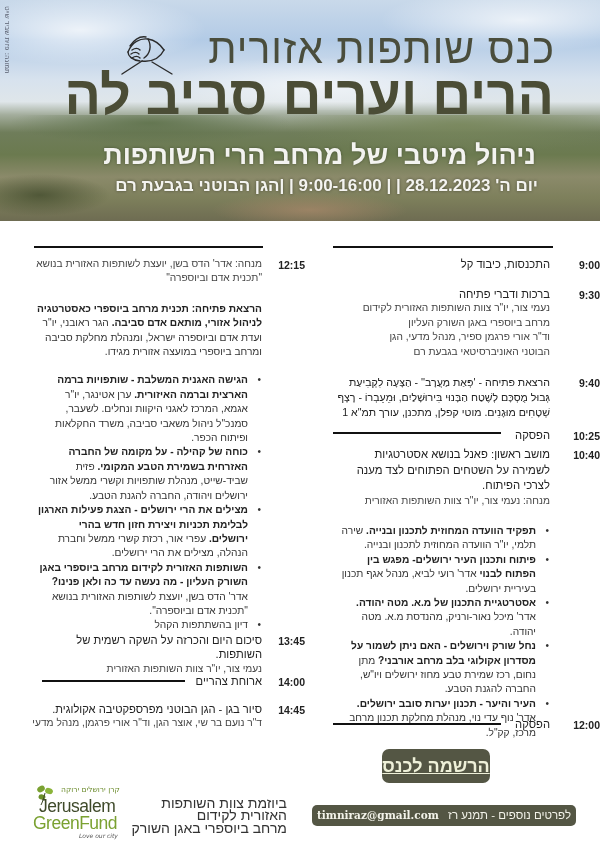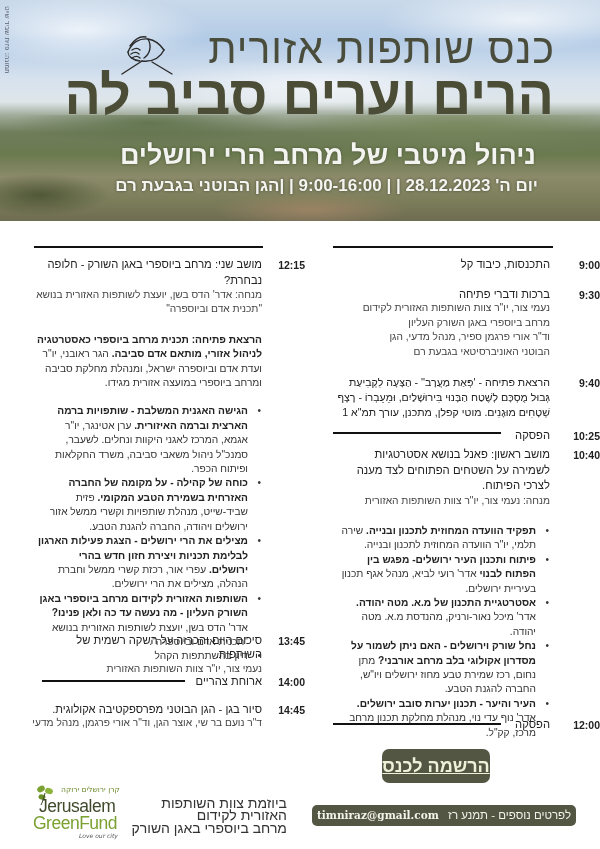--- a/index.html
+++ b/index.html
@@ -58,21 +58,21 @@
       <path d="M11 26 c3 -2 6 -2 8 0"></path>
       <path d="M12 30 c3 -2 6 -2 8 0"></path>
     <path d="M28 11 C32 18, 30 26, 24 30"></path>
     <path d="M44 22 C40 30, 32 34, 22 33"></path>
     <path d="M2 46 L22 33"></path>
       <path d="M52 46 L32 34"></path>
     <path d="M8 24 C8 28, 12 32, 20 33"></path>
   </svg>
   <div class="title1">כנס שותפות אזורית</div>
   <div class="title2">הרים וערים סביב לה</div>
-  <div class="subtitle">ניהול מיטבי של מרחב הרי ירושלים</div>
+  <div class="subtitle">ניהול מיטבי של מרחב הרי השותפות</div>
   <div class="dateline">יום ה' 28.12.2023 | | 9:00-16:00 | |הגן הבוטני בגבעת רם</div>
 </div>
 
 <div class="rule" style="left:333px; top:246px; width:220px;"></div>
 <div class="rule" style="left:34px; top:246px; width:229px;"></div>
 
 <div class="col" style="left:335px; top:255px; width:265px; height:480px;">
 
   <div class="slot" style="right:0; top:0; width:265px;">
     <span class="time" style="right:0; top:3px;">9:00</span>
@@ -123,21 +123,20 @@
   </div>
 </div>
 <div class="rule" style="left:333px; top:432px; width:168px; height:1.5px;"></div>
 <div class="rule" style="left:333px; top:723px; width:168px; height:1.5px;"></div>
 
 <div class="col" style="left:30px; top:255px; width:275px; height:475px;">
 
   <div class="slot" style="right:0; top:0; width:275px;">
     <span class="time" style="right:0; top:3px;">12:15</span>
     <div style="position:absolute; right:43px; top:2px; width:230px;">
-      <div class="stitle" style="line-height:15.5px;">מושב שני: מרחב ביוספרי באגן השורק - חלופה נבחרת?</div>
       <div class="sub">מנחה: אדר' הדס בשן, יועצת לשותפות האזורית בנושא "תכנית אדם וביוספרה"</div>
       <div style="margin-top:16px;"><span class="b">הרצאת פתיחה: תכנית מרחב ביוספרי כאסטרטגיה לניהול אזורי, מותאם אדם סביבה.</span><span> הגר ראובני, יו"ר ועדת אדם וביוספרה ישראל, ומנהלת מחלקת סביבה ומרחב ביוספרי במועצה אזורית מגידו.</span></div>
       <ul class="blist" style="margin-top:14px; padding-right:14px; width:210px;">
         <li><span class="b">הגישה האגנית המשלבת - שותפויות ברמה הארצית וברמה האיזורית.</span><span> ערן אטינגר, יו"ר אגמא, המרכז לאגני היקוות ונחלים. לשעבר, סמנכ"ל ניהול משאבי סביבה, משרד החקלאות ופיתוח הכפר.</span></li>
         <li><span class="b">כוחה של קהילה - על מקומה של החברה האזרחית בשמירת הטבע המקומי.</span><span> פזית שביד-שייט, מנהלת שותפויות וקשרי ממשל אזור ירושלים ויהודה, החברה להגנת הטבע.</span></li>
         <li><span class="b">מצילים את הרי ירושלים - הצגת פעילות הארגון לבלימת תכניות ויצירת חזון חדש בהרי ירושלים.</span><span> עפרי אור, רכזת קשרי ממשל וחברת הנהלה, מצילים את הרי ירושלים.</span></li>
         <li><span class="b">השותפות האזורית לקידום מרחב ביוספרי באגן השורק העליון - מה נעשה עד כה ולאן פנינו?</span><span> אדר' הדס בשן, יועצת לשותפות האזורית בנושא "תכנית אדם וביוספרה".</span></li>
         <li><span class="b"></span><span>דיון בהשתתפות הקהל</span></li>
       </ul>
     </div>

